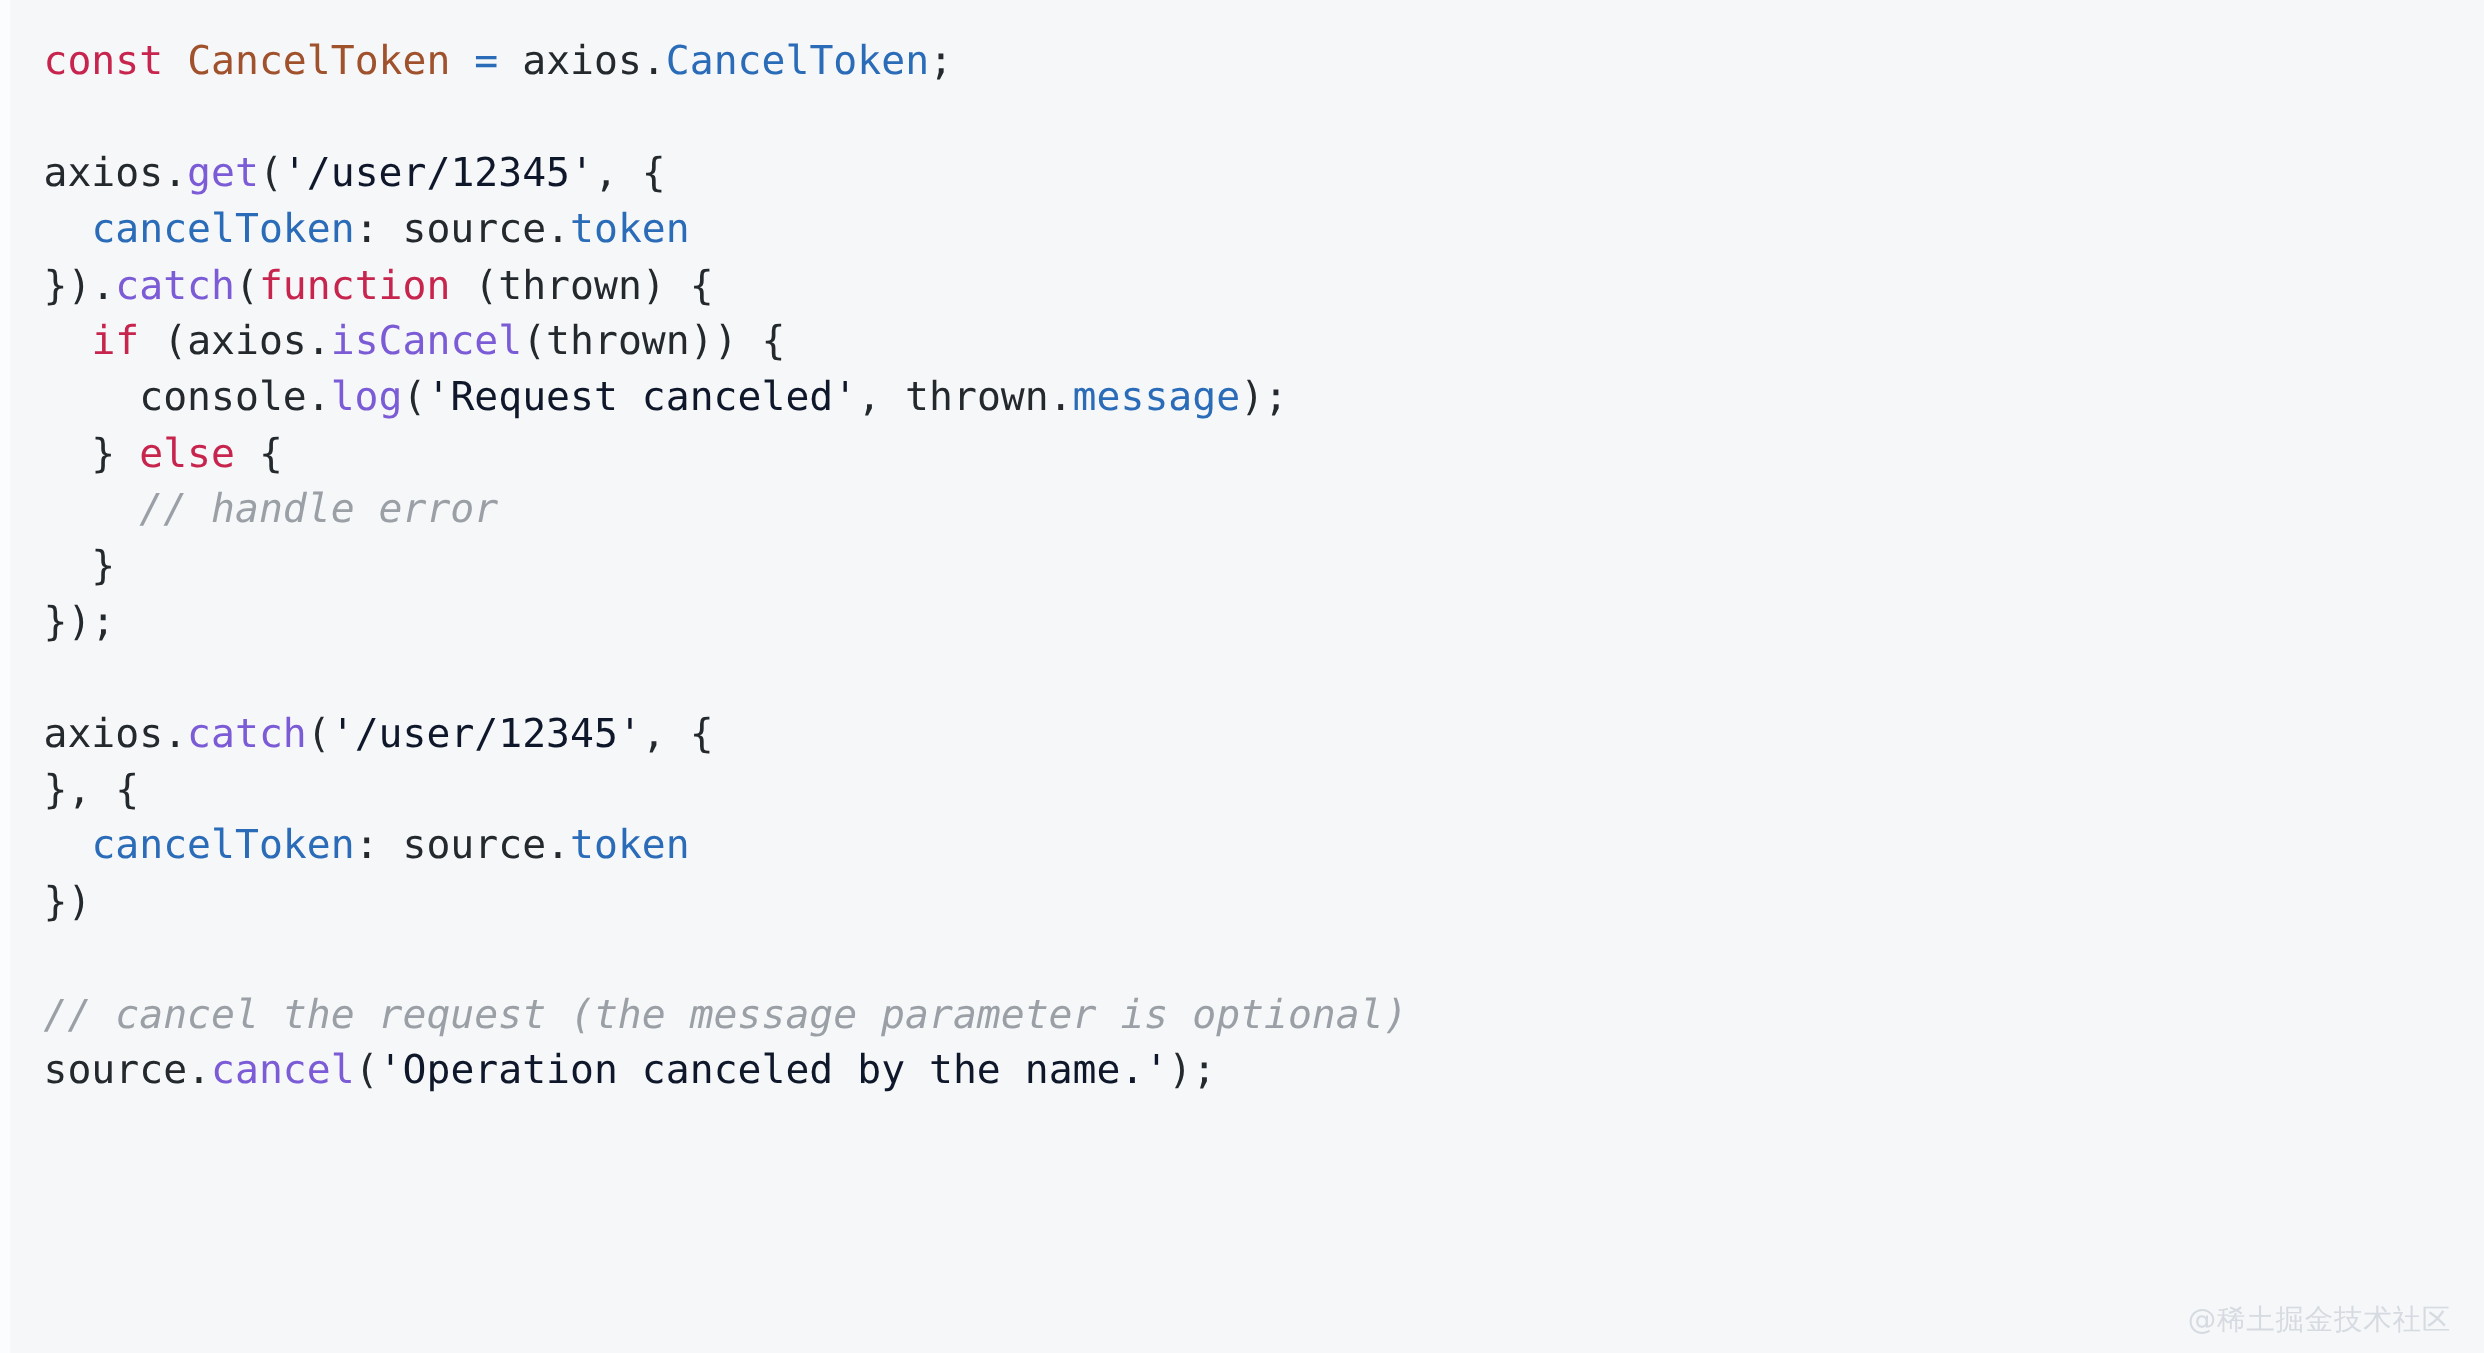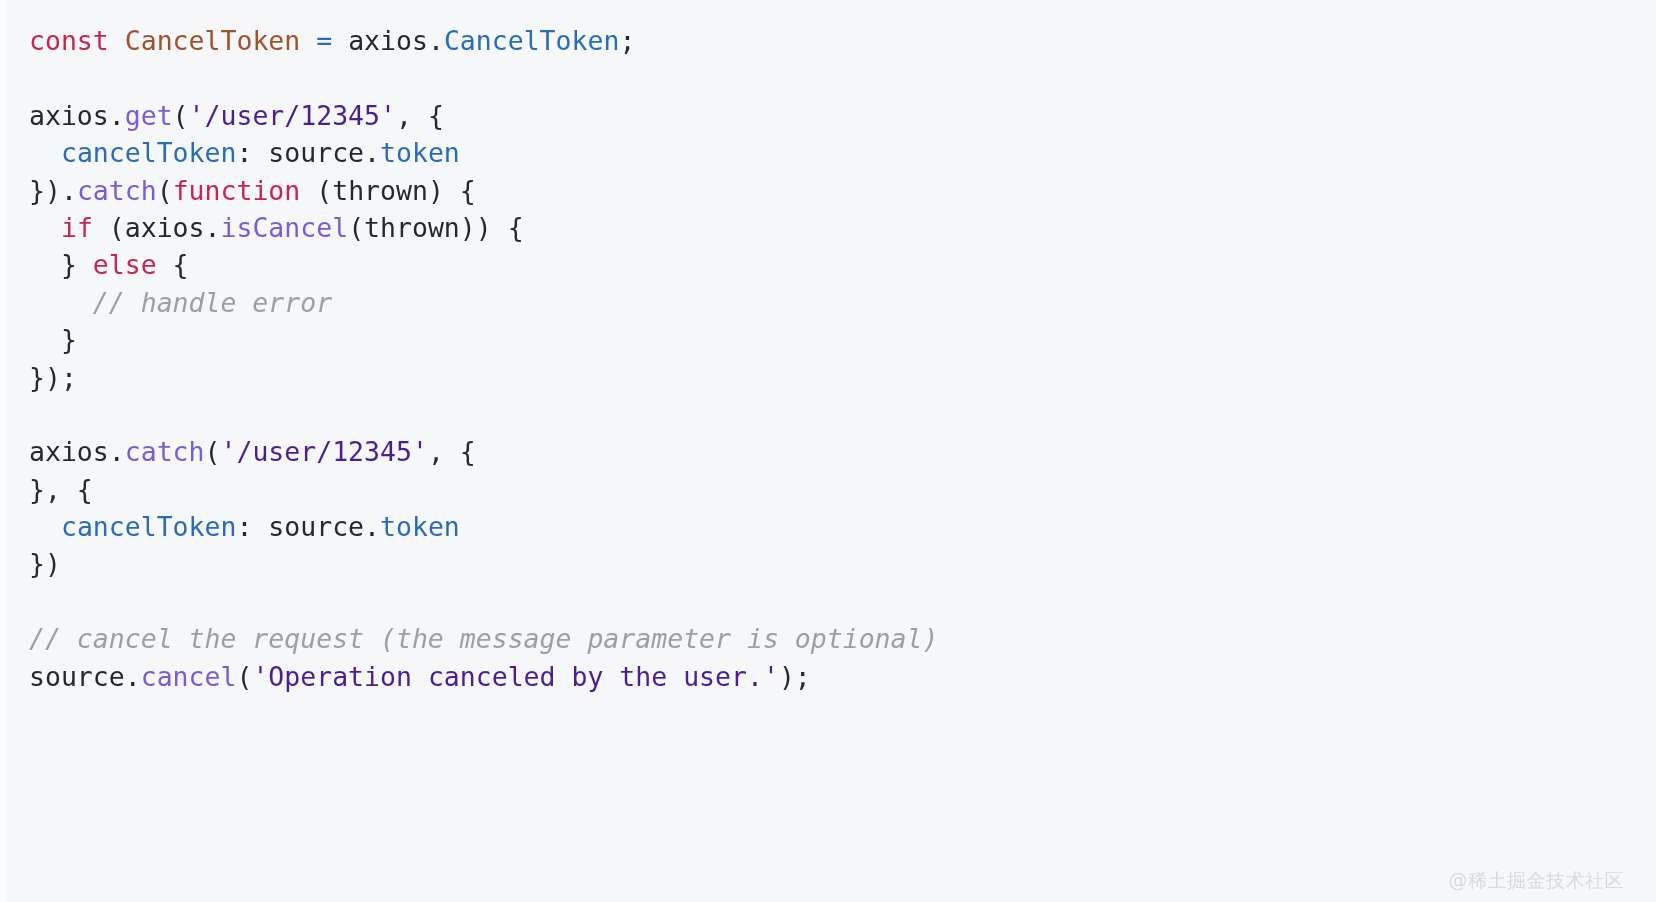--- a/index.html
+++ b/index.html
@@ -52,28 +52,28 @@
   .line.blank {
     height: 37.4px;
   }
 
   
   .t-plain    { color: #24292e; }
   .t-keyword  { color: #c7254e; }
   .t-declare  { color: #a0522d; }
   .t-func     { color: #7b5cd6; }
   .t-prop     { color: #2b6cb8; }
-  .t-string   { color: #4c1d95; }
+  .t-string   { color: #0f172a; }
   .t-comment  { color: #9aa0a6; font-style: italic; }
   .t-operator { color: #2b6cb8; }
 
   
   .watermark {
     position: absolute;
-    right: 32px;
+    right: 22px;
     bottom: 12px;
     font-family: "DejaVu Sans", "Liberation Sans", sans-serif;
     font-size: 19px;
     line-height: 1;
     color: #d6dbe1;
     letter-spacing: 0.5px;
     user-select: none;
     white-space: nowrap;
   }
 </style>
@@ -81,29 +81,30 @@
 <body>
 
 <div class="code-surface">
 
   <pre class="code-block" id="code-block"><span class="line"><span class="t-keyword">const</span><span class="t-plain"> </span><span class="t-declare">CancelToken</span><span class="t-plain"> </span><span class="t-operator">=</span><span class="t-plain"> axios.</span><span class="t-prop">CancelToken</span><span class="t-plain">;</span>
 </span><span class="line blank">
 </span><span class="line"><span class="t-plain">axios.</span><span class="t-func">get</span><span class="t-plain">(</span><span class="t-string">'/user/12345'</span><span class="t-plain">, {</span>
 </span><span class="line"><span class="t-plain">  </span><span class="t-prop">cancelToken</span><span class="t-plain">: source.</span><span class="t-prop">token</span>
 </span><span class="line"><span class="t-plain">}).</span><span class="t-func">catch</span><span class="t-plain">(</span><span class="t-keyword">function</span><span class="t-plain"> (thrown) {</span>
 </span><span class="line"><span class="t-plain">  </span><span class="t-keyword">if</span><span class="t-plain"> (axios.</span><span class="t-func">isCancel</span><span class="t-plain">(thrown)) {</span>
+</span><span class="line"><span class="t-plain">    console.</span><span class="t-func">log</span><span class="t-plain">(</span><span class="t-string">'Request canceled'</span><span class="t-plain">, thrown.</span><span class="t-prop">message</span><span class="t-plain">);</span>
 </span><span class="line"><span class="t-plain">  } </span><span class="t-keyword">else</span><span class="t-plain"> {</span>
 </span><span class="line"><span class="t-comment">    // handle error</span>
 </span><span class="line"><span class="t-plain">  }</span>
 </span><span class="line"><span class="t-plain">});</span>
 </span><span class="line blank">
 </span><span class="line"><span class="t-plain">axios.</span><span class="t-func">catch</span><span class="t-plain">(</span><span class="t-string">'/user/12345'</span><span class="t-plain">, {</span>
 </span><span class="line"><span class="t-plain">}, {</span>
 </span><span class="line"><span class="t-plain">  </span><span class="t-prop">cancelToken</span><span class="t-plain">: source.</span><span class="t-prop">token</span>
 </span><span class="line"><span class="t-plain">})</span>
 </span><span class="line blank">
 </span><span class="line"><span class="t-comment">// cancel the request (the message parameter is optional)</span>
-</span><span class="line"><span class="t-plain">source.</span><span class="t-func">cancel</span><span class="t-plain">(</span><span class="t-string">'Operation canceled by the user.'</span><span class="t-plain">);</span>
+</span><span class="line"><span class="t-plain">source.</span><span class="t-func">cancel</span><span class="t-plain">(</span><span class="t-string">'Operation canceled by the name.'</span><span class="t-plain">);</span>
 </span></pre>
 
   <div class="watermark">@稀土掘金技术社区</div>
 
 </div>
 
 </body></html>

